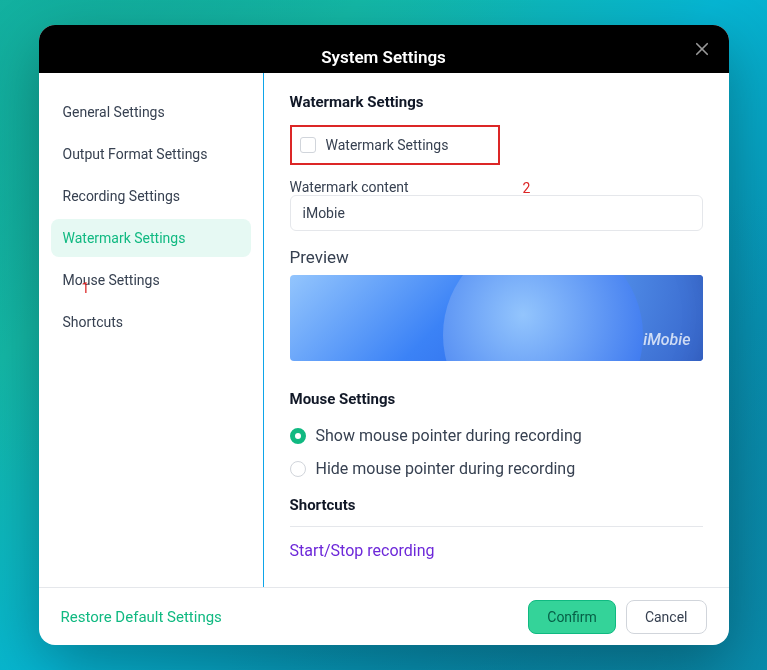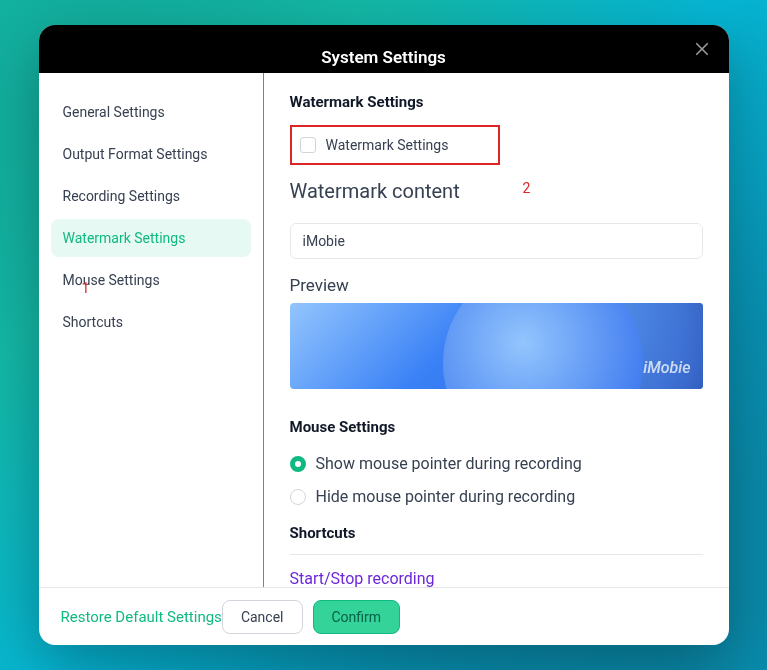--- a/index.html
+++ b/index.html
@@ -126,23 +126,23 @@
     }
     .ann-2 {
       position: absolute;
       left: 484px;
       top: 155px;
     }
     .field-row {
       position: relative;
     }
     .field-label {
-      font-size: 20px;
-      color: #374151;
-      margin-bottom: 20px;
+      font-size: 14px;
+      color: #374151;
+      margin-bottom: 0;
     }
     .text-input {
       width: 100%;
       padding: 9px 12px;
       border: 1px solid #e5e7eb;
       border-radius: 6px;
       font-size: 14px;
       color: #374151;
       outline: none;
     }
@@ -234,21 +234,21 @@
     .shortcut-item {
       font-size: 16px;
       color: #6d28d9;
     }
     .dialog-footer {
       height: 58px;
       border-top: 1px solid #e5e7eb;
       display: flex;
       align-items: center;
       padding: 0 22px;
-      justify-content: flex-start;
+      justify-content: space-between;
     }
     .restore-link {
       color: #10b981;
       font-size: 15px;
       cursor: pointer;
     }
     .footer-buttons {
       display: flex;
       gap: 10px;
     }
@@ -329,20 +329,20 @@
       <div class="section-shortcuts">
         <div class="section-title">Shortcuts</div>
         <div class="shortcut-item">Start/Stop recording</div>
       </div>
     </div>
   </div>
 
   <div class="dialog-footer">
     <span class="restore-link">Restore Default Settings</span>
     <div class="footer-buttons">
+      <button class="btn btn-primary">Confirm</button>
       <button class="btn btn-secondary">Cancel</button>
-      <button class="btn btn-primary">Confirm</button>
     </div>
   </div>
 
   <span class="annotation ann-1">1</span>
   <span class="annotation ann-2">2</span>
 </div>
 
 </body></html>

